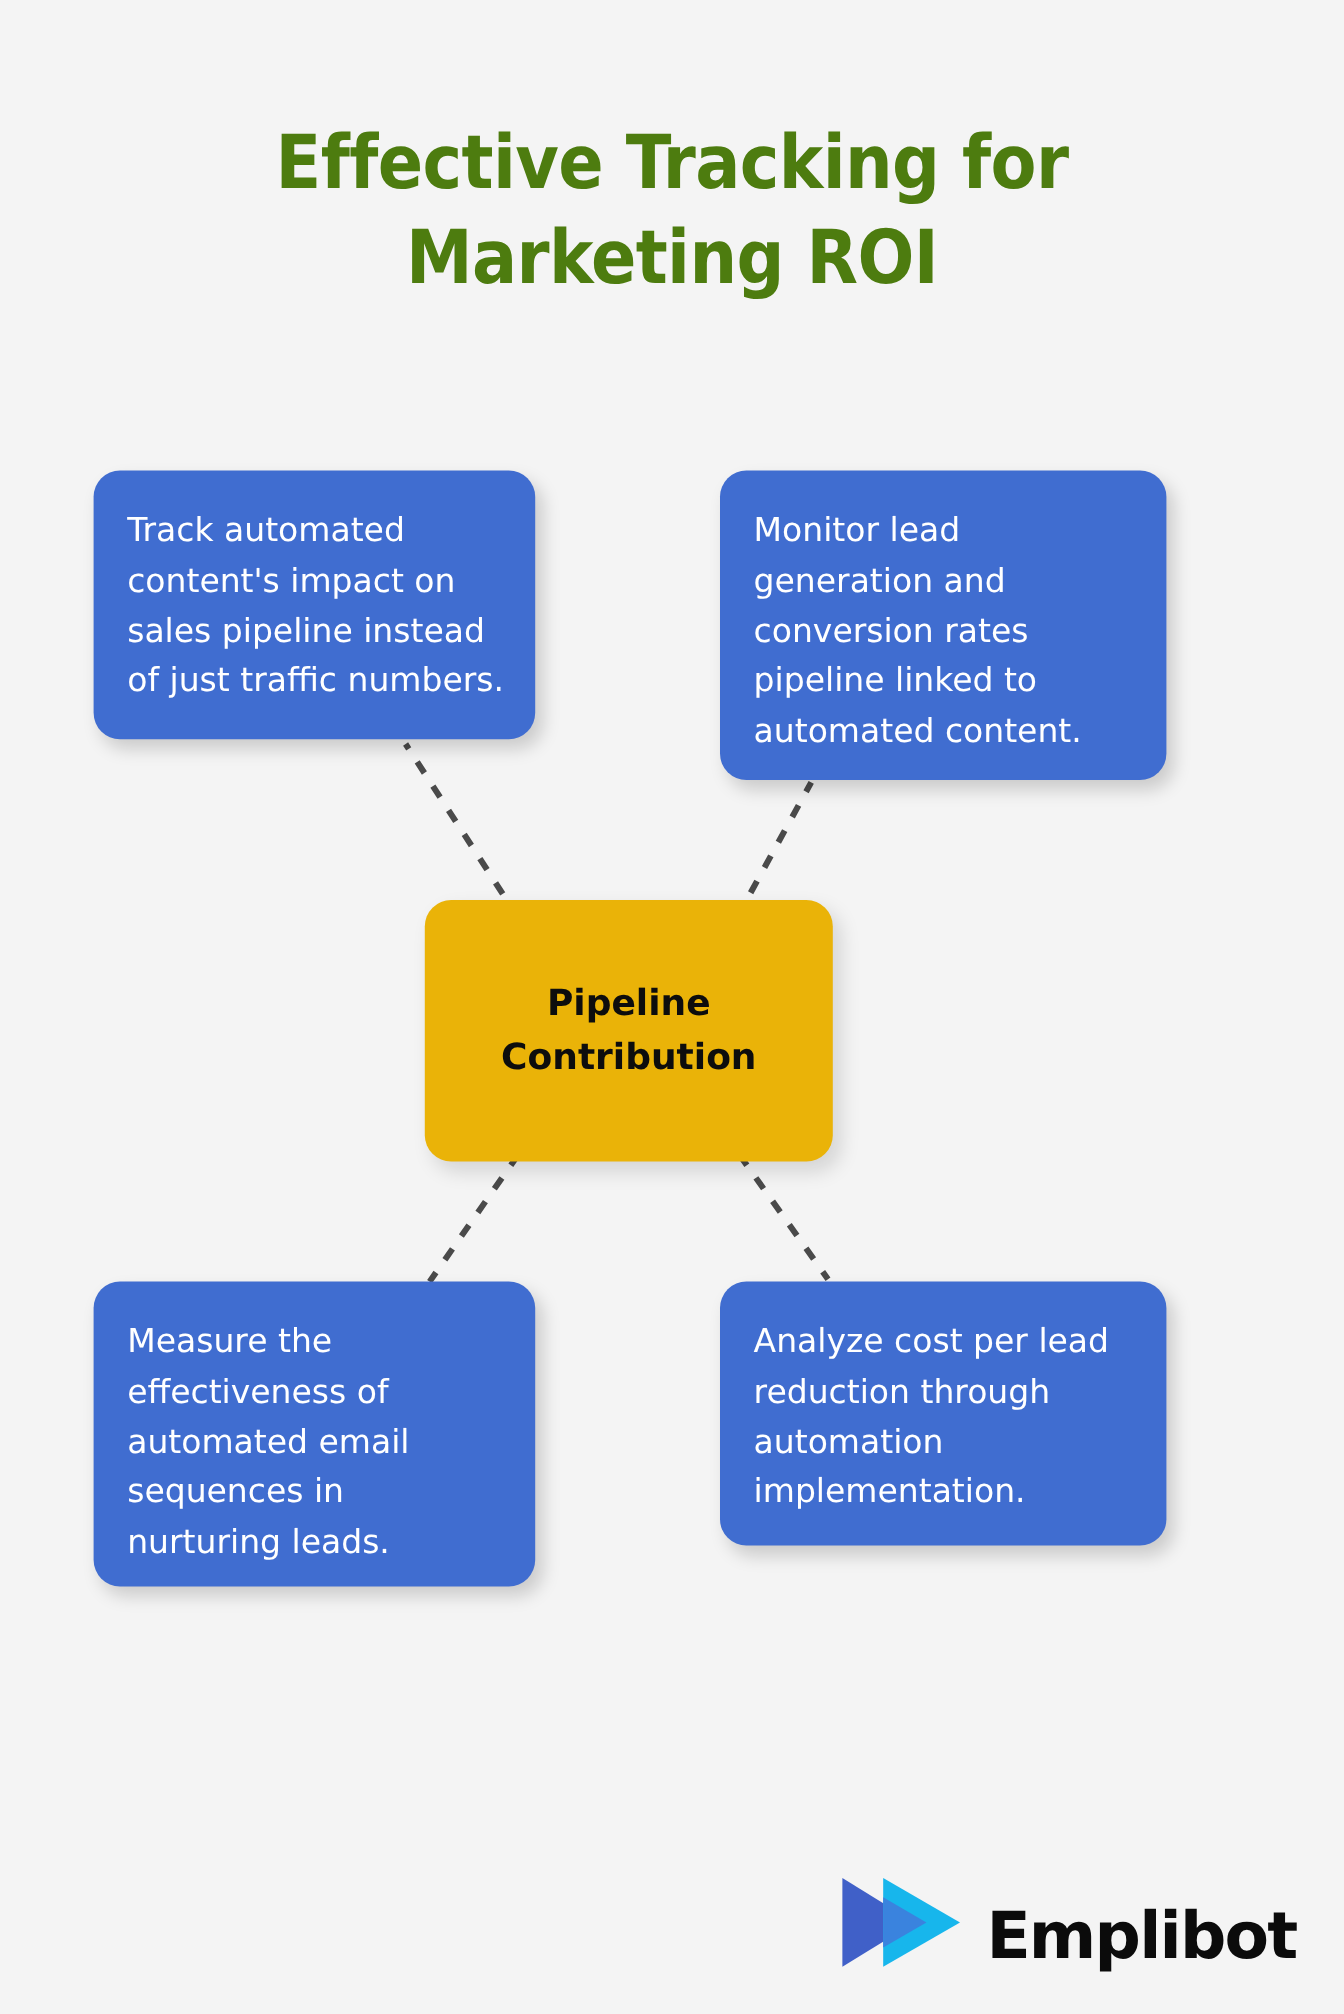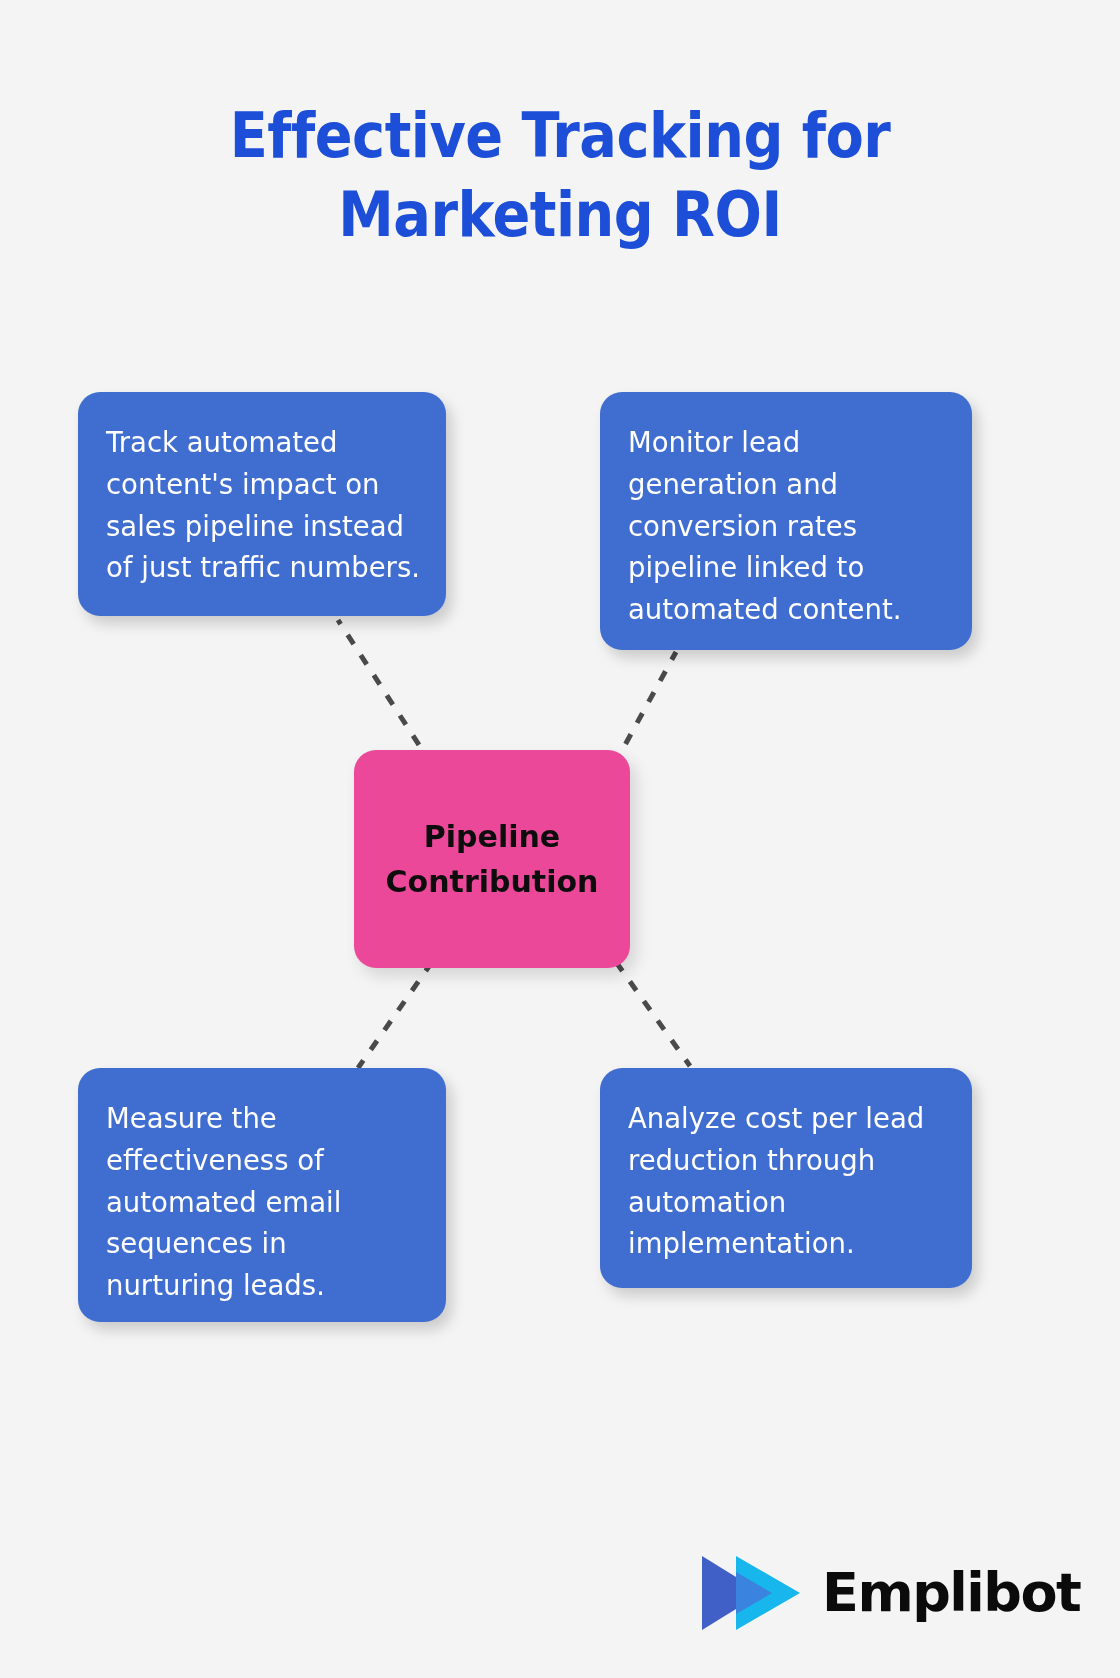--- a/index.html
+++ b/index.html
@@ -25,21 +25,21 @@
     position: absolute;
     left: 130px;
     top: 96px;
     width: 860px;
     text-align: center;
     font-family: "DejaVu Sans Condensed", "Liberation Sans Narrow", "Liberation Sans", sans-serif;
     font-weight: bold;
     font-size: 62px;
     line-height: 1.28;
     letter-spacing: -0.5px;
-    color: #1d4ed8;
+    color: #4d7c0f;
     white-space: pre-line;
   }
 
   
   .connectors {
     position: absolute;
     left: 0;
     top: 0;
     width: 1120px;
     height: 1678px;
@@ -66,24 +66,24 @@
   #card-tl { left: 78px;  top: 392px;  width: 368px; height: 224px; }
   #card-tr { left: 600px; top: 392px;  width: 372px; height: 258px; }
   #card-bl { left: 78px;  top: 1068px; width: 368px; height: 254px; }
   #card-br { left: 600px; top: 1068px; width: 372px; height: 220px; }
 
   
   .center-node {
     position: absolute;
     left: 354px;
     top: 750px;
-    width: 276px;
+    width: 340px;
     height: 218px;
     box-sizing: border-box;
-    background: #ec4899;
+    background: #eab308;
     border-radius: 22px;
     box-shadow: 6px 8px 16px rgba(0,0,0,0.13);
     display: flex;
     align-items: center;
     justify-content: center;
     text-align: center;
   }
   .center-node .center-label {
     font-family: "DejaVu Sans", "Liberation Sans", sans-serif;
     font-weight: bold;
@@ -93,21 +93,21 @@
     white-space: pre-line;
   }
 
   
   .logo {
     position: absolute;
     left: 700px;
     top: 1545px;
     height: 96px;
     display: flex;
-    align-items: center;
+    align-items: flex-end;
     gap: 16px;
   }
   .logo-mark {
     width: 106px;
     height: 78px;
     flex: none;
   }
   .logo-word {
     font-family: "DejaVu Sans", "Liberation Sans", sans-serif;
     font-weight: bold;

